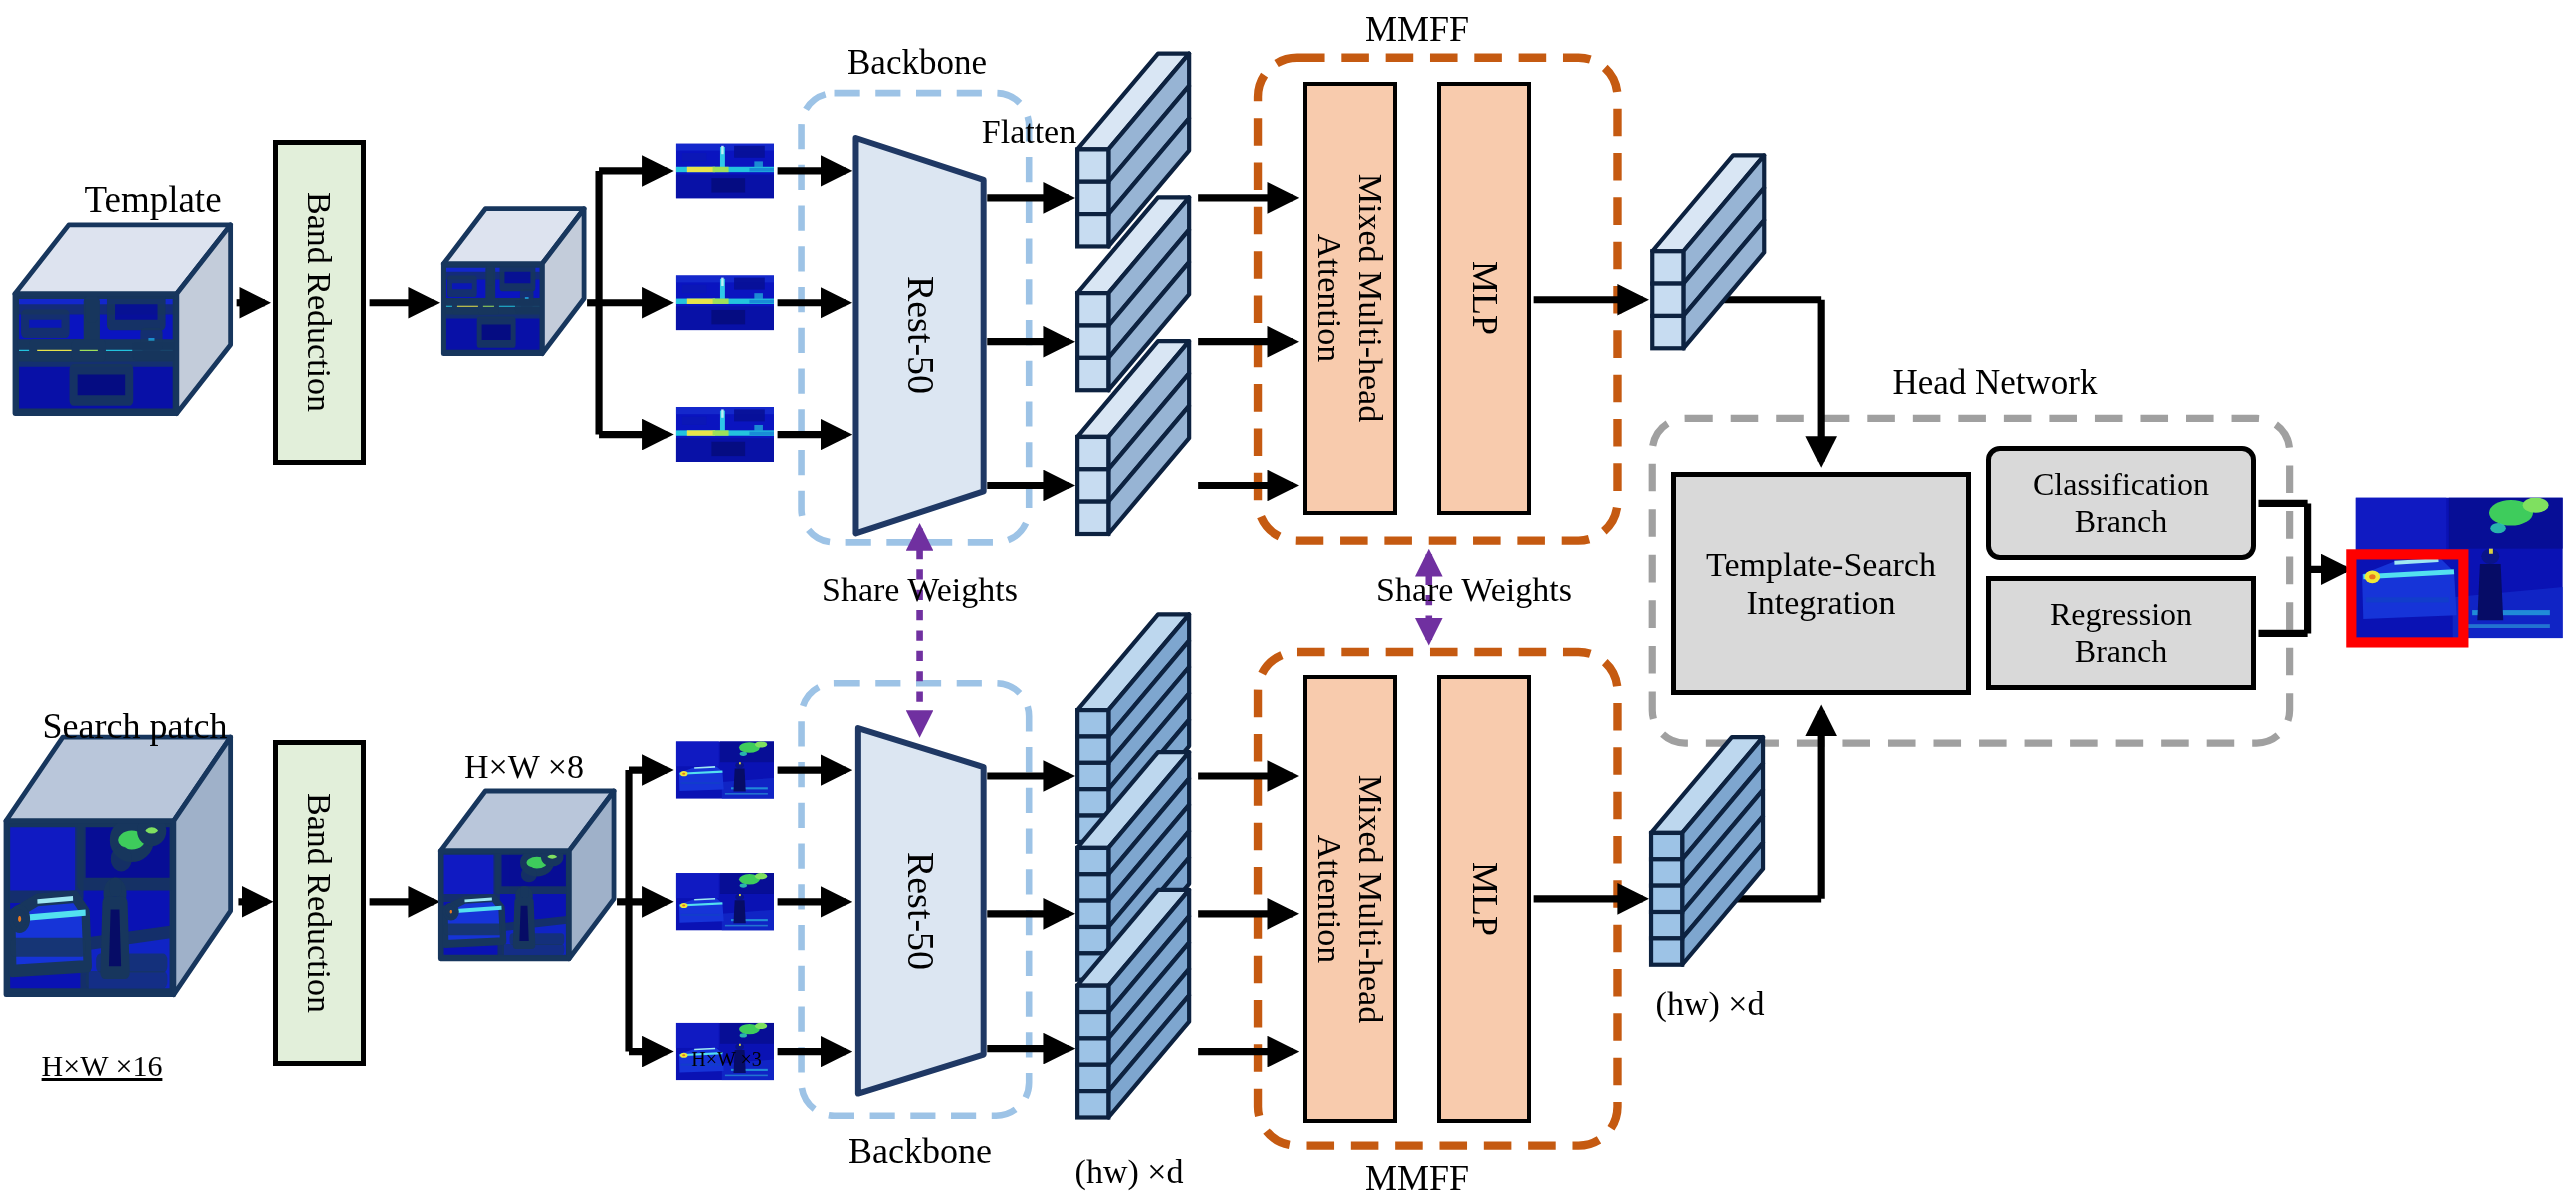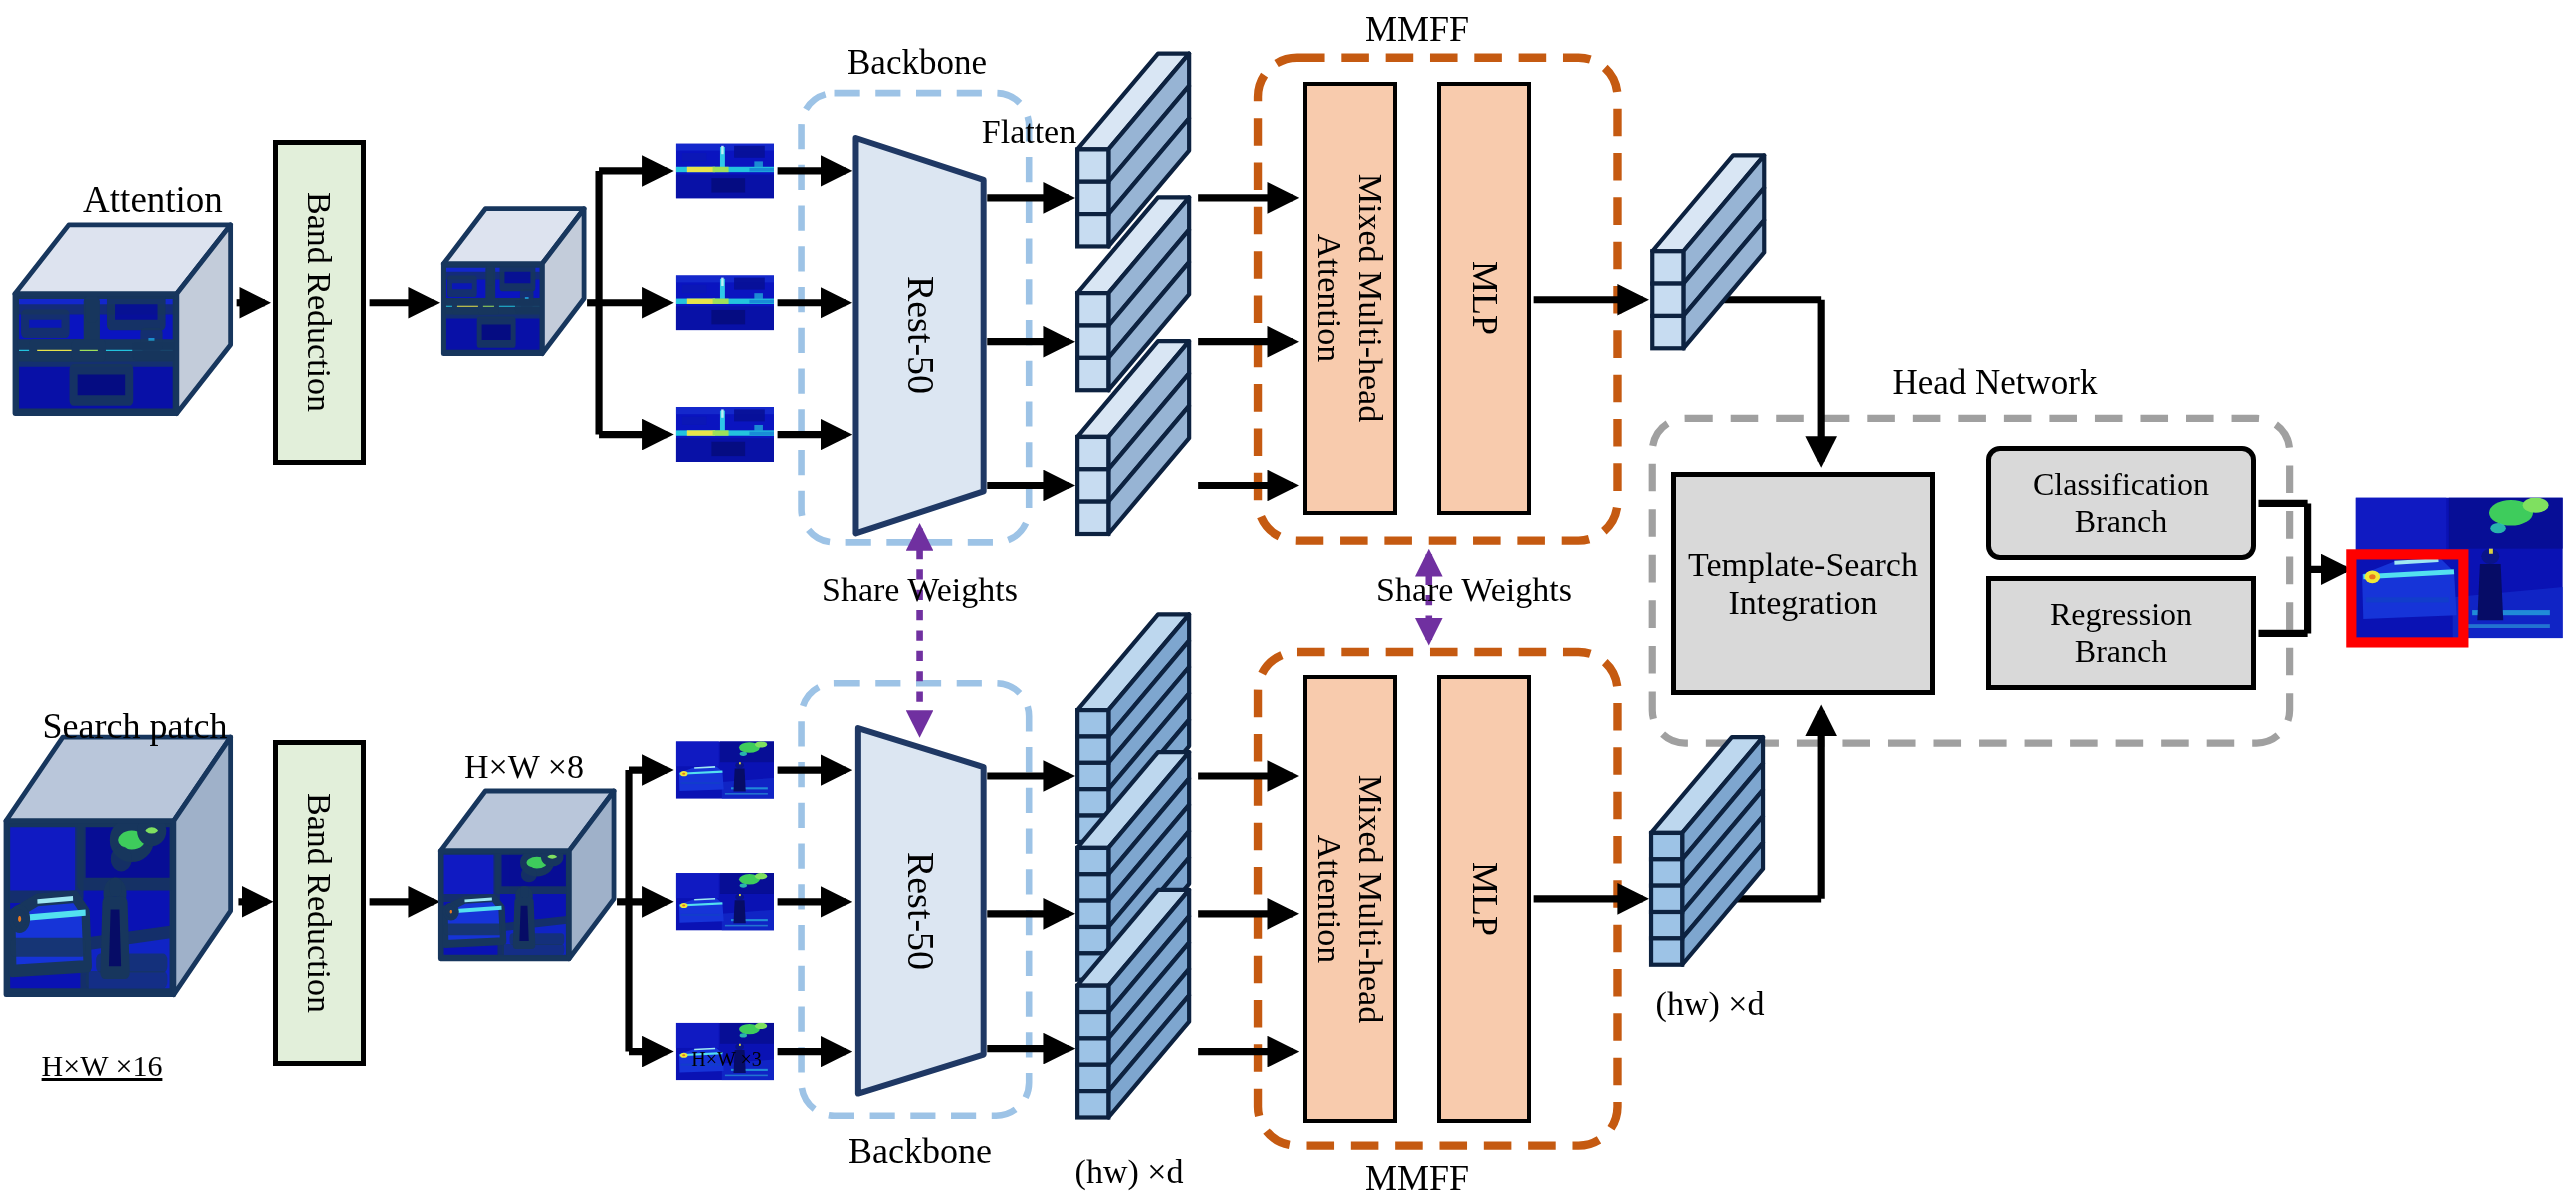--- a/index.html
+++ b/index.html
@@ -283,31 +283,31 @@
 </svg>
 
 <div class="gbox" style="left:273px;top:140px;width:93px;height:325px;"></div>
 <div class="gbox" style="left:273px;top:740px;width:93px;height:326px;"></div>
 
 <div class="pbox" style="left:1303px;top:82px;width:94px;height:433px;"></div>
 <div class="pbox" style="left:1437px;top:82px;width:94px;height:433px;"></div>
 <div class="pbox" style="left:1303px;top:675px;width:94px;height:448px;"></div>
 <div class="pbox" style="left:1437px;top:675px;width:94px;height:448px;"></div>
 
-<div class="sbox" style="left:1671px;top:472px;width:264px;height:223px;font-size:34px;">
+<div class="sbox" style="left:1671px;top:472px;width:300px;height:223px;font-size:34px;">
   <span class="wrapspan" style="width:264px;">Template-Search Integration</span>
 </div>
 <div class="sbox" style="left:1986px;top:446px;width:270px;height:114px;font-size:32px;border-radius:14px;">
   <span class="wrapspan" style="width:240px;">Classification Branch</span>
 </div>
 <div class="sbox" style="left:1986px;top:576px;width:270px;height:114px;font-size:32px;">
   <span class="wrapspan" style="width:240px;text-align:center;">Regression Branch</span>
 </div>
 
-<div class="lbl" style="left:54px;top:180px;width:198px;height:41px;font-size:37px;">Attention</div>
+<div class="lbl" style="left:54px;top:180px;width:198px;height:41px;font-size:37px;">Template</div>
 
 <div class="rlbl" style="left:319px;top:302px;width:312px;font-size:34px;">Band Reduction</div>
 
 <div class="lbl" style="left:821px;top:42px;width:192px;height:42px;font-size:35px;">Backbone</div>
 
 <div class="rlbl" style="left:921px;top:335px;width:335px;font-size:38px;">Rest-50</div>
 
 <div class="lbl" style="left:963px;top:113px;width:132px;height:38px;font-size:34px;">Flatten</div>
 
 <div class="lbl" style="left:1318px;top:9.6px;width:198px;height:40px;font-size:36px;">MMFF</div>

